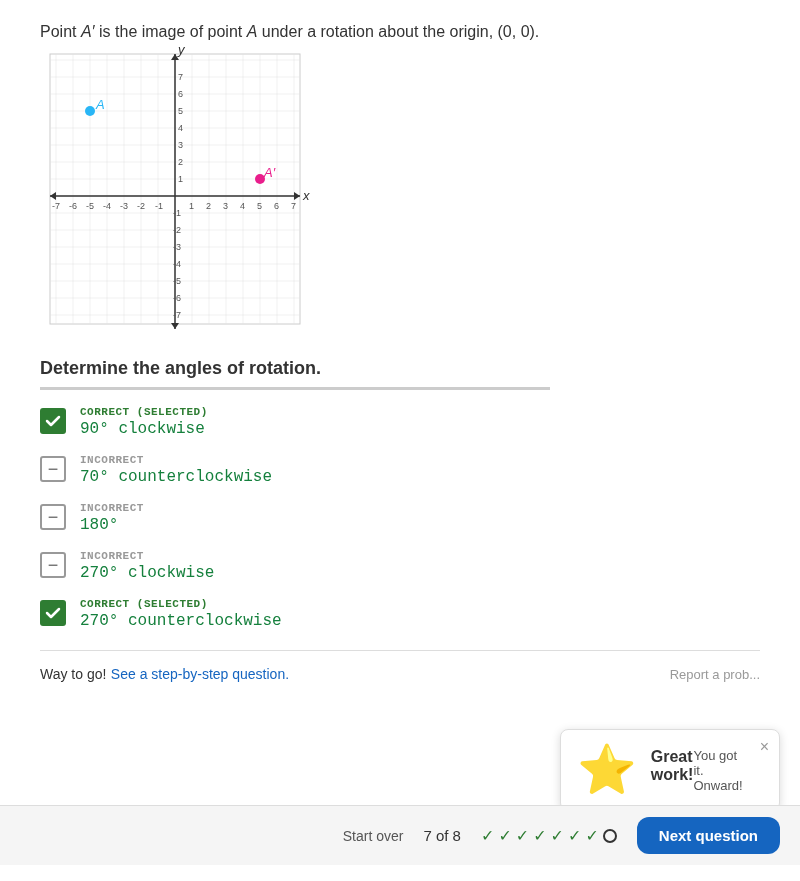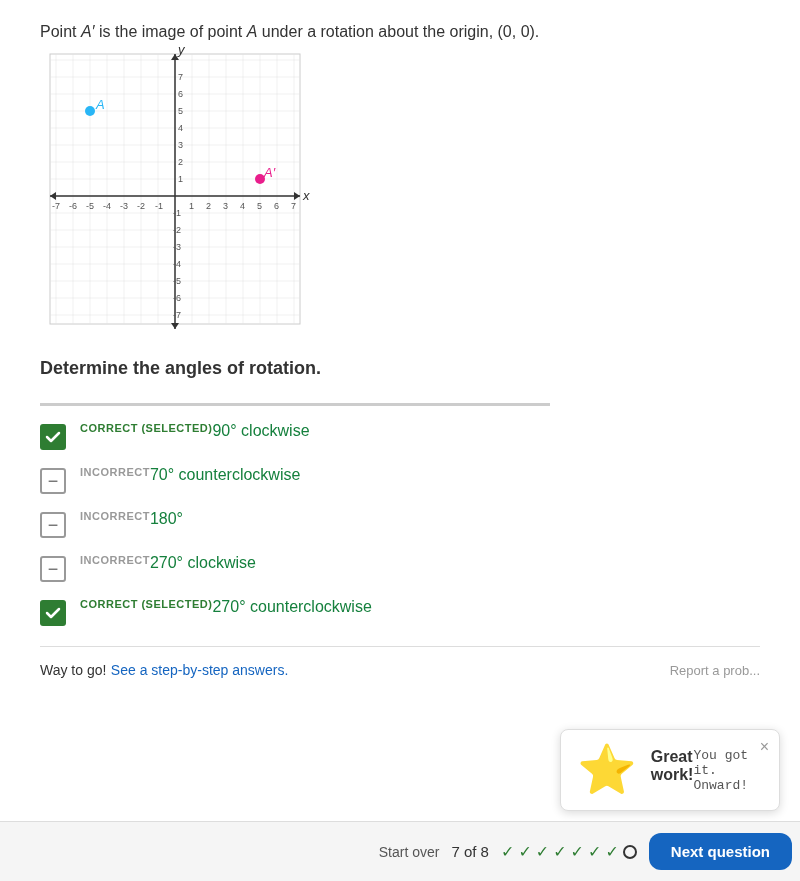--- a/index.html
+++ b/index.html
@@ -24,21 +24,21 @@
 
     .graph-container {
       margin: 0 0 20px 0;
       display: inline-block;
     }
 
     .determine-text {
       font-size: 18px;
       font-weight: bold;
       color: #333;
-      margin-bottom: 24px;
+      margin-bottom: 8px;
     }
 
     .choose-text {
       font-size: 14px;
       color: #555;
       margin-bottom: 12px;
     }
 
     .divider {
       height: 3px;
@@ -89,37 +89,38 @@
 
     .checkbox-incorrect::after {
       content: '−';
       font-size: 18px;
       color: #666;
       line-height: 1;
     }
 
     .answer-content {
       display: flex;
+      flex-direction: column;
+      font-family: Liberation Mono, monospace;
     }
 
     .answer-status-correct {
       font-size: 11px;
       font-weight: bold;
       color: #2e7d32;
       letter-spacing: 0.5px;
       margin-bottom: 2px;
     }
 
     .answer-status-incorrect {
       font-size: 11px;
       font-weight: bold;
       color: #999;
       letter-spacing: 0.5px;
       margin-bottom: 2px;
-      text-align: right;
     }
 
     .answer-label {
       font-size: 16px;
       color: #15803d;
     }
 
     .way-to-go-bar {
       border-top: 1px solid #ddd;
       padding: 14px 0 0 0;
@@ -142,31 +143,31 @@
 
     .report-link {
       color: #999;
       font-size: 13px;
       text-decoration: none;
     }
 
     
     .bottom-bar {
       position: fixed;
-      bottom: 0;
+      bottom: 16px;
       left: 0;
       width: 800px;
       height: 60px;
       background: #f5f5f5;
       border-top: 1px solid #ddd;
       display: flex;
       align-items: center;
       justify-content: flex-end;
-      padding: 0 8px;
-      gap: 12px;
+      padding: 0 20px;
+      gap: 20px;
     }
 
     .start-over-btn {
       background: none;
       border: none;
       color: #555;
       font-size: 14px;
       cursor: pointer;
     }
 
@@ -233,21 +234,20 @@
 
     .toast-title {
       font-size: 16px;
       font-weight: bold;
       color: #333;
     }
 
     .toast-subtitle {
       font-size: 13px;
       color: #555;
-      font-family: Liberation Mono, monospace;
     }
 
     .toast-close {
       position: absolute;
       top: 8px;
       right: 10px;
       background: none;
       border: none;
       font-size: 16px;
       color: #999;
@@ -422,21 +422,21 @@
     <div class="answer-content">
       <div class="answer-status-correct">CORRECT (SELECTED)</div>
       <div class="answer-label">270° counterclockwise</div>
     </div>
   </div>
 
   
   <div class="way-to-go-bar">
     <div>
       <span class="way-to-go-text">Way to go!</span>
-      <a href="#" class="step-by-step-link">See a step-by-step answers.</a>
+      <a href="#" class="step-by-step-link">See a step-by-step question.</a>
     </div>
     <a href="#" class="report-link">Report a prob...</a>
   </div>
 
 </div>
 
 <div class="toast">
   <div class="toast-star">⭐</div>
   <div class="toast-content">
     <div class="toast-title">Great work!</div>

